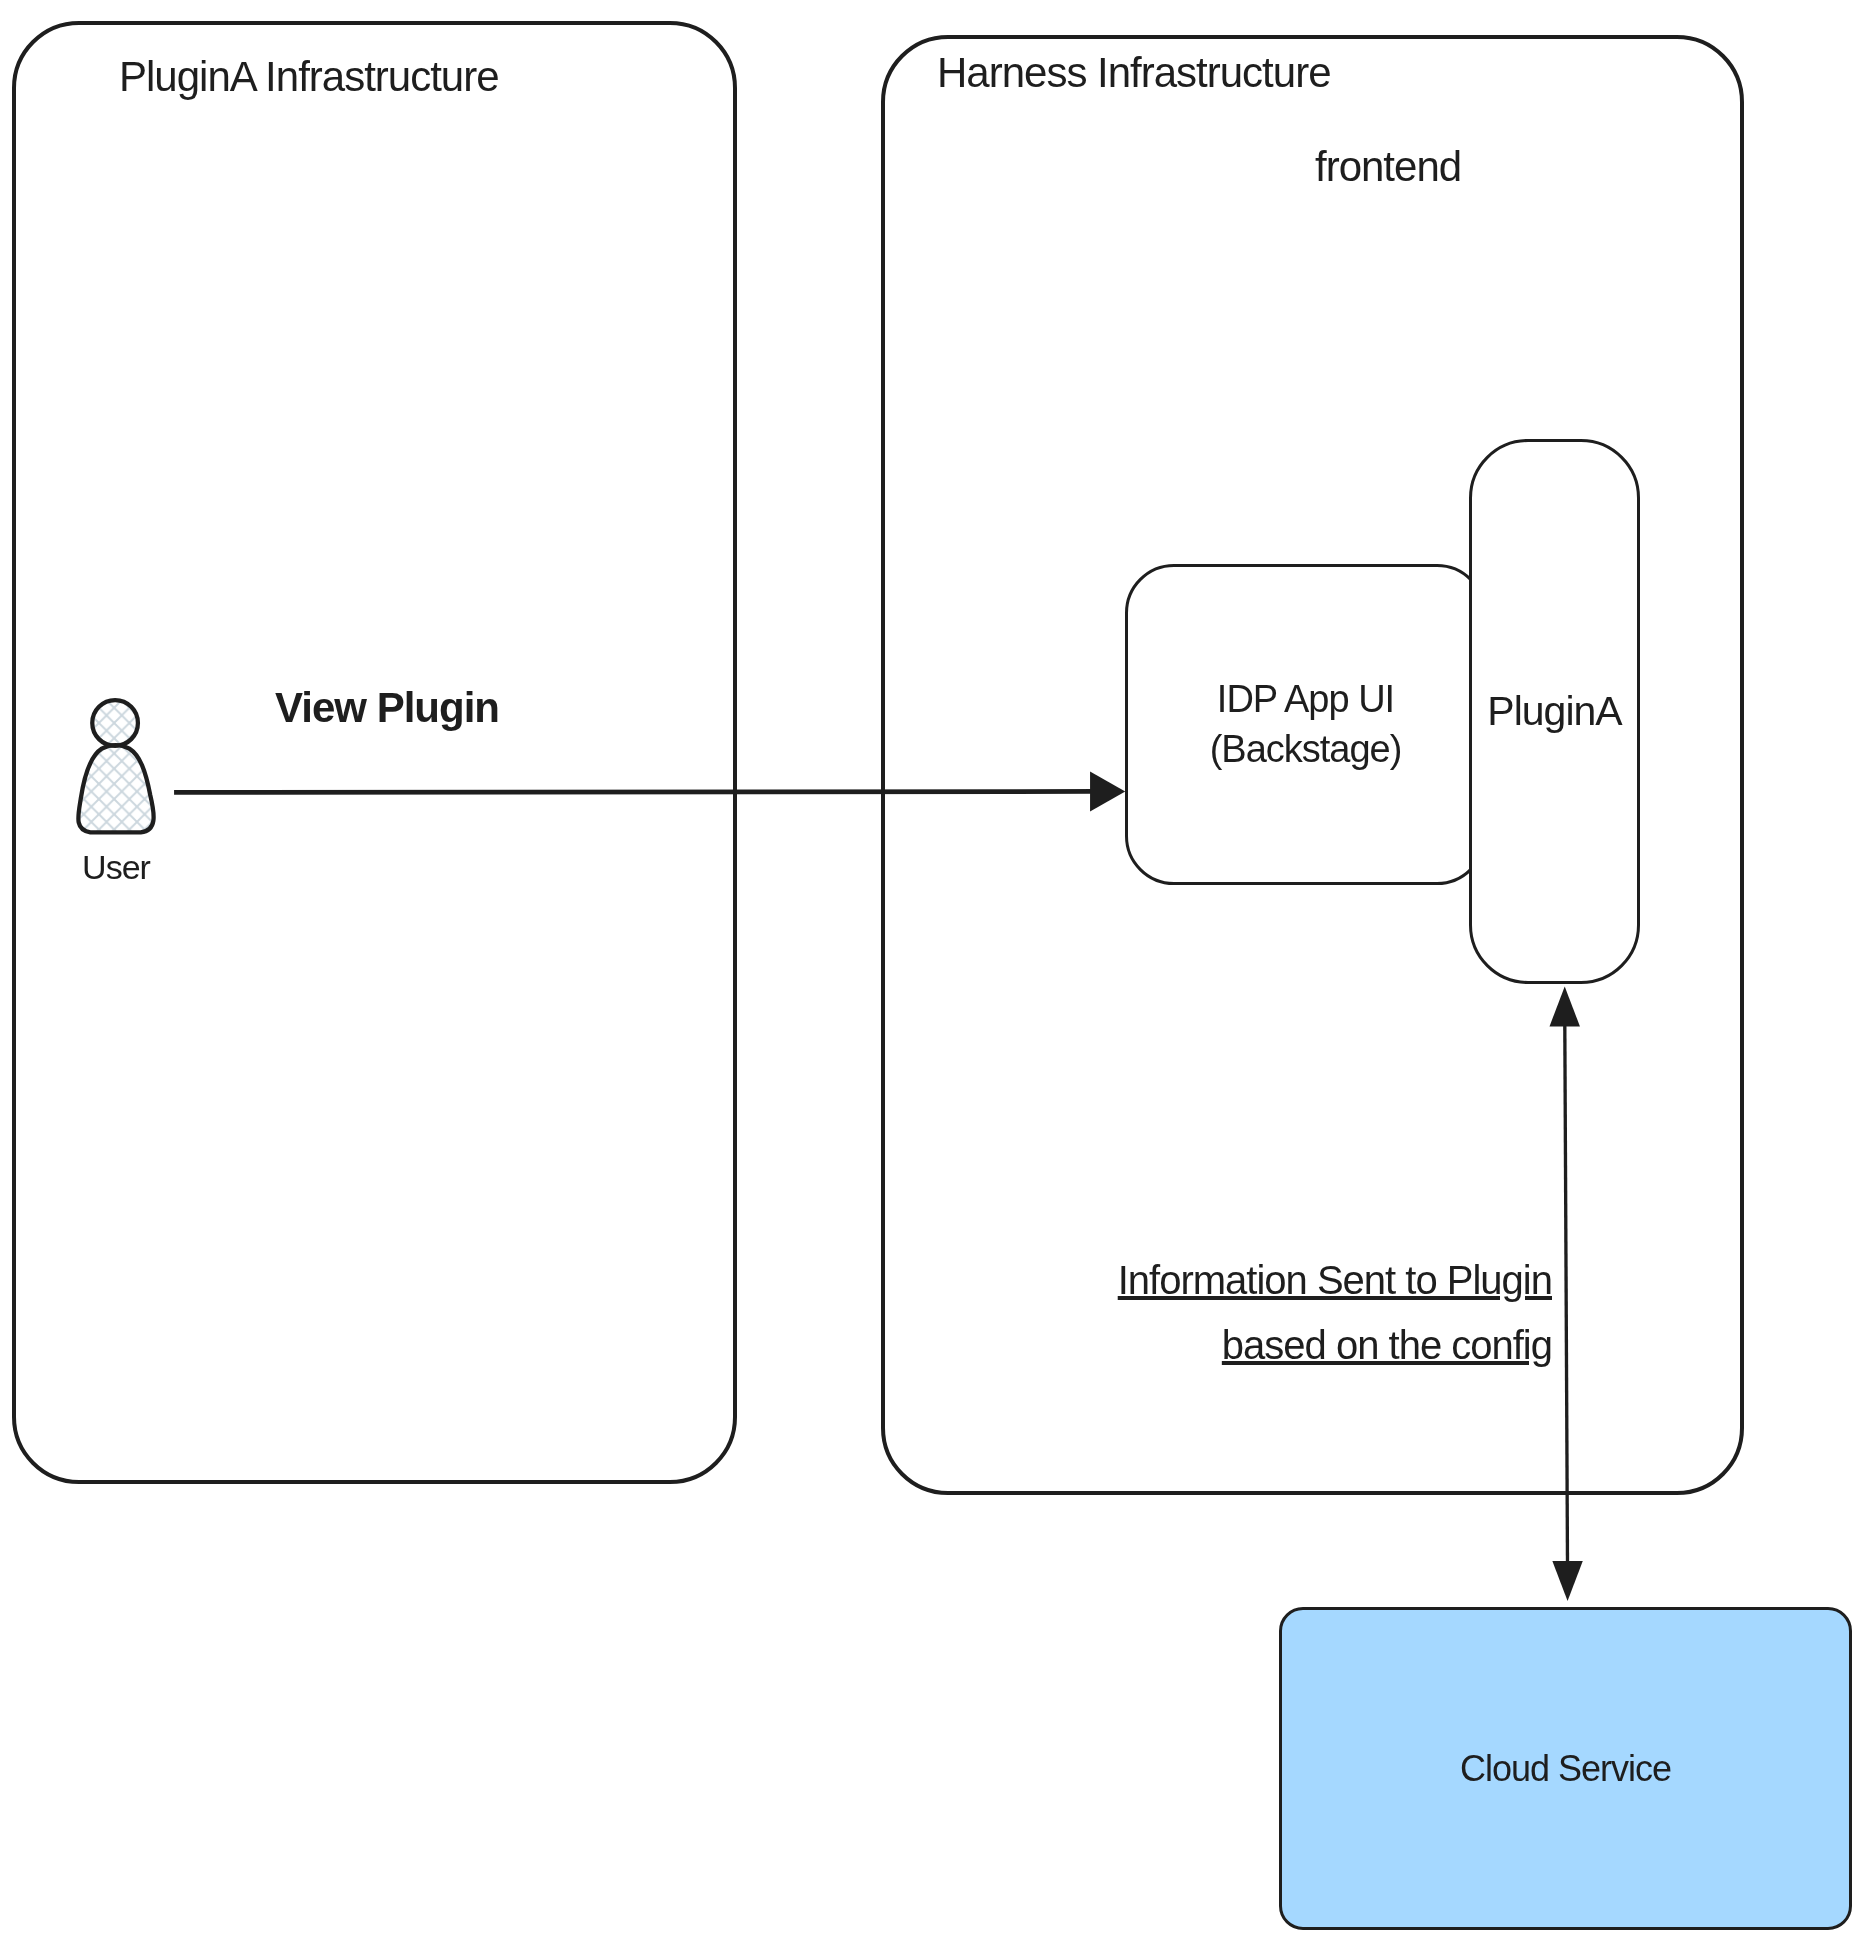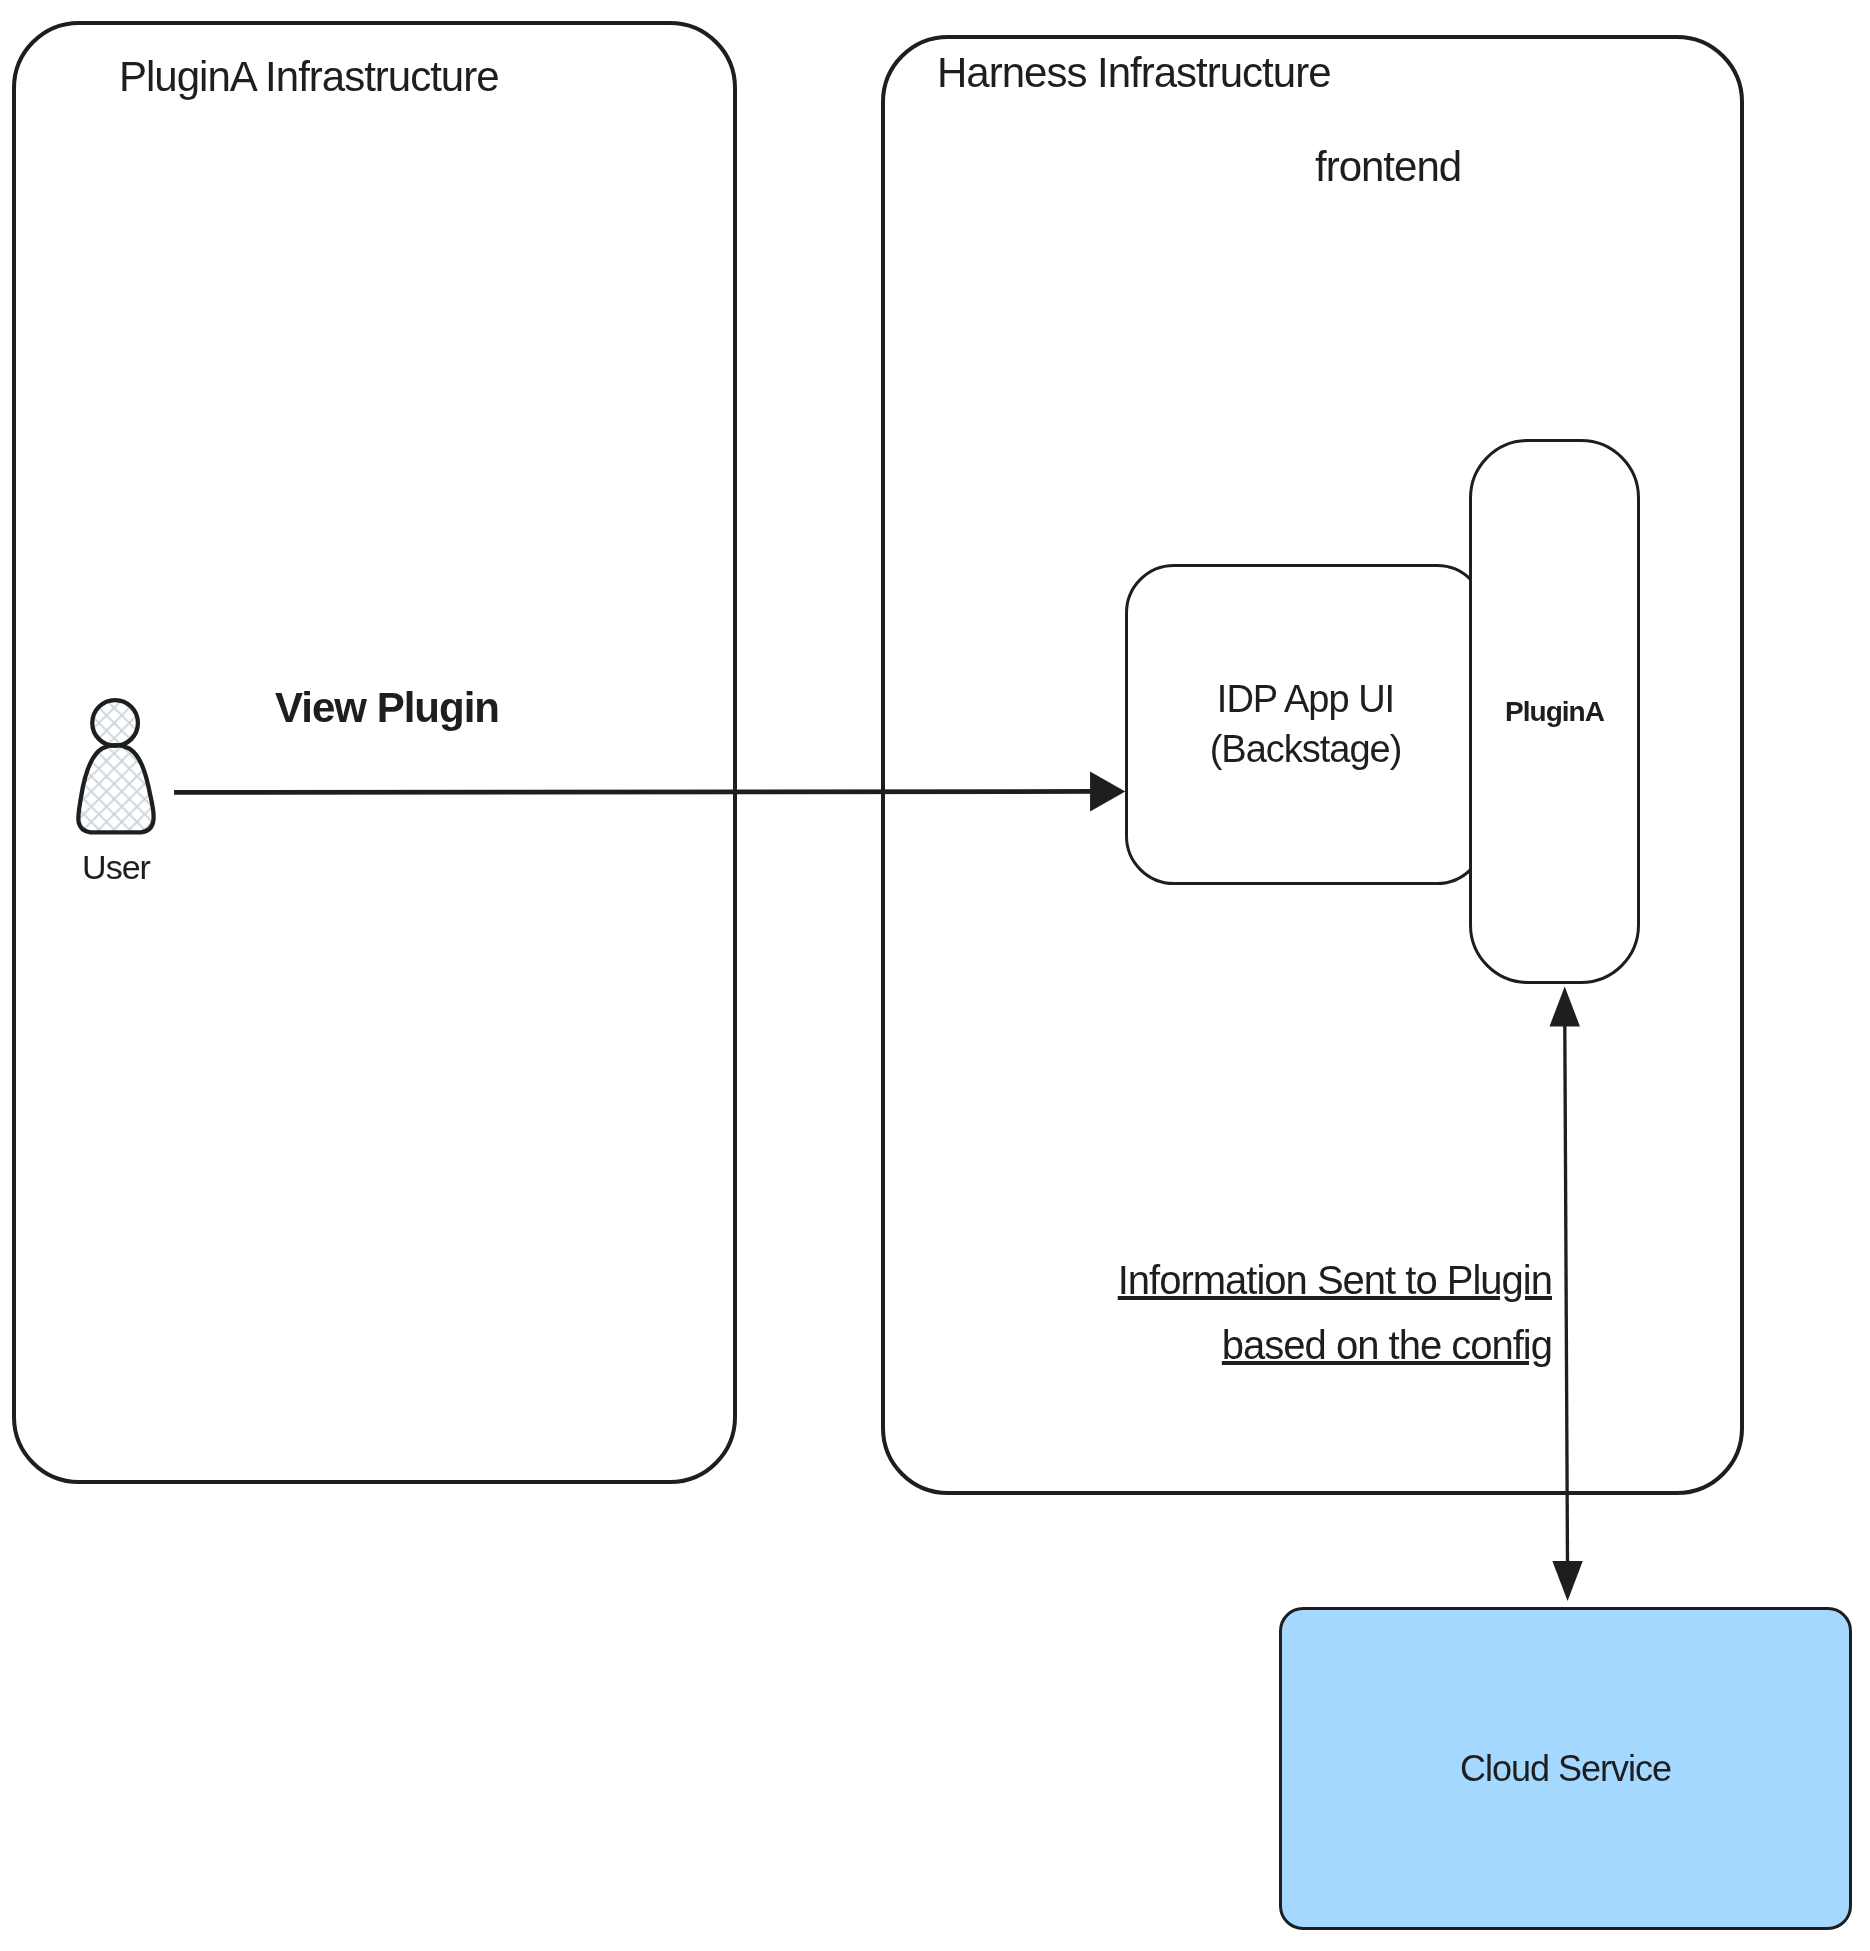--- a/index.html
+++ b/index.html
@@ -47,23 +47,22 @@
   .user-label{
     font-size:34px;
     transform:translateX(-50%);
   }
   .idp-label{
     font-size:38px;
     line-height:1.3;
     letter-spacing:-1px;
   }
   .plugin-label{
-    font-size:28px;
+    font-size:41px;
     letter-spacing:-1px;
-    font-weight:bold;
   }
   .cloud-label{
     font-size:36px;
     letter-spacing:-1px;
   }
   .info-label{
     font-size:40px;
     line-height:1.62;
     text-align:right;
     letter-spacing:-1px;

